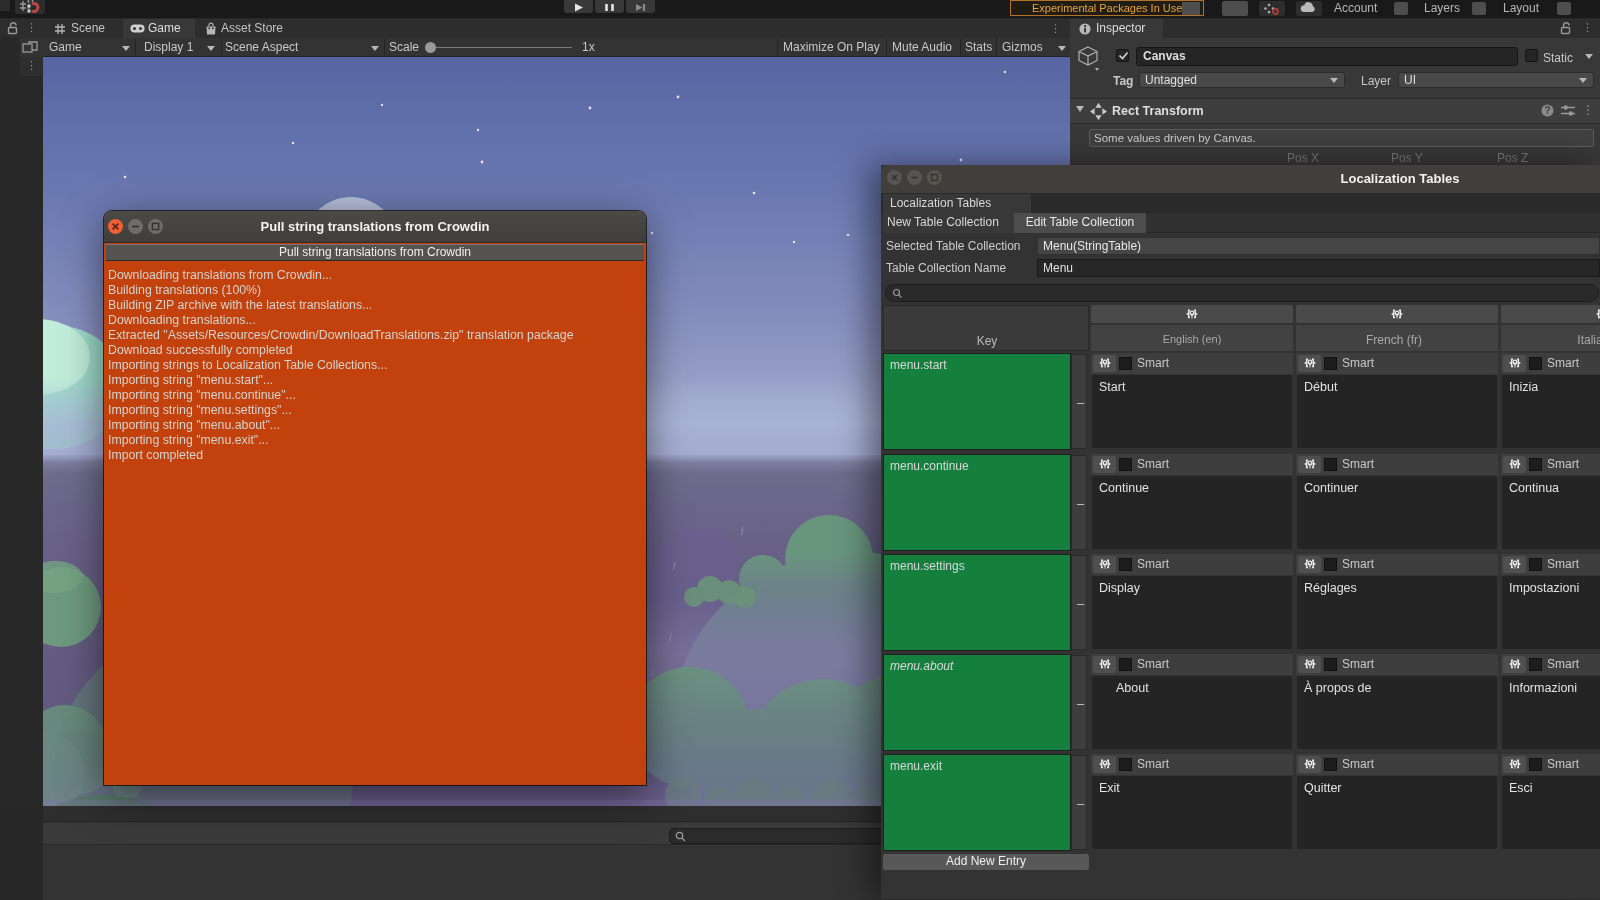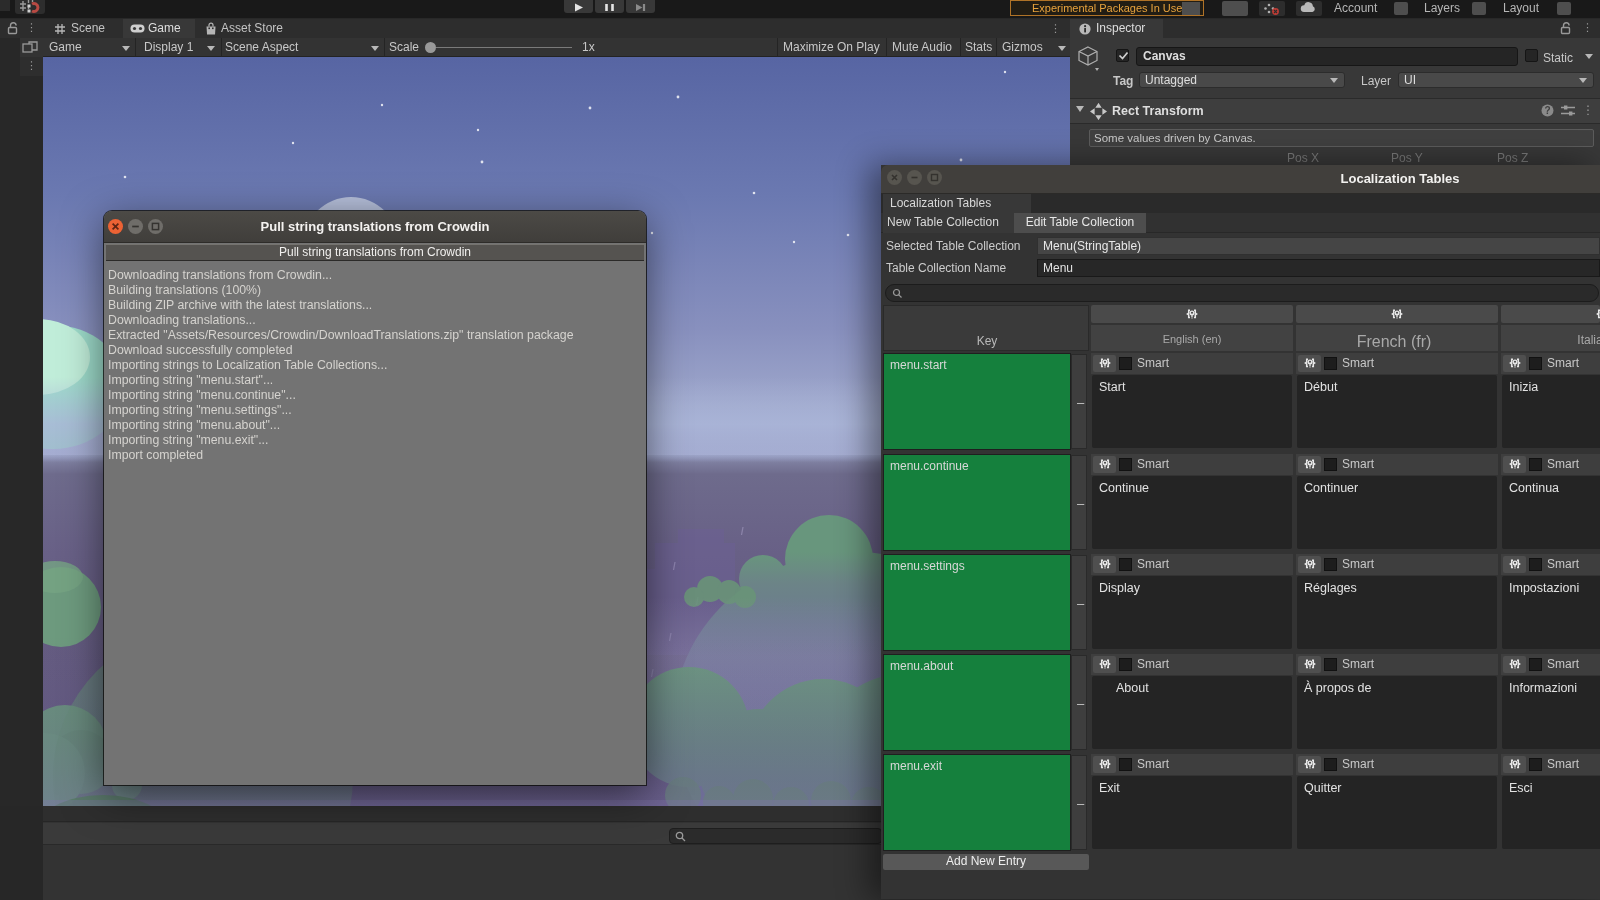--- a/index.html
+++ b/index.html
@@ -46,21 +46,21 @@
 .cell-key { position:absolute; background:#15803d; border:1px solid #1f1f1f; color:#d8d8d8; font-size:12px; padding:4px 0 0 6px; }
 .minusstrip { position:absolute; background:#3e3e3e; border:1px solid #2a2a2a; color:#c8c8c8; font-size:13px; text-align:center; }
 .cellhdr { position:absolute; height:21px; background:#3e3e3e; }
 .iconbtn { position:absolute; left:2px; top:2px; width:23px; height:17px; background:#4f4f4f; border-radius:2px; text-align:center; }
 .smartbox { position:absolute; left:28px; top:4px; width:13px; height:13px; background:#1d1d1d; border:1px solid #111; }
 .smartlbl { position:absolute; left:46px; top:3px; color:#c8c8c8; font-size:12px; }
 .cellarea { position:absolute; background:#242424; border-radius:2px; color:#e2e2e2; font-size:12.5px; padding:5px 0 0 7px; }
 
 
 #dlg { position:absolute; left:104px; top:211px; width:542px; height:574px; border-radius:8px 8px 0 0;
-  background:#737373; box-shadow:0 10px 40px rgba(0,0,0,0.55), 0 0 0 1px rgba(20,20,18,0.8); }
+  background:#c2410c; box-shadow:0 10px 40px rgba(0,0,0,0.55), 0 0 0 1px rgba(20,20,18,0.8); }
 #dlgtitle { position:absolute; left:0; top:0; width:542px; height:32px; border-radius:8px 8px 0 0;
   background:linear-gradient(#4c4a46,#403e3b); border-bottom:1px solid #2e2c29; }
 #dlgbtnbar { position:absolute; left:2px; top:33px; width:538px; height:17px; background:#555350;
   border-top:1px solid #75736f; border-bottom:1px solid #2b2a28;
   color:#f0efed; font-size:12px; line-height:15px; text-align:center; }
 #dlglog { position:absolute; left:4px; top:57px; color:#d5d3cf; font-size:12.3px; line-height:15px; white-space:pre; }
 </style>
 </head>
 <body>
 <div id="stage">
@@ -477,21 +477,21 @@
     </div>
     <div class="abs" style="left:210px; top:160px; width:202px; height:26px; background:#424242;">
       <div class="abs" style="left:0; top:8px; width:202px; text-align:center; color:#a9a9a9; font-size:11px;">English (en)</div>
     </div>
     <div class="abs" style="left:415px; top:140px; width:202px; height:18px; background:#4a4a4a; border-radius:2px;">
       <svg class="abs" style="left:95px; top:3px;" width="12" height="12">
           <use href="#picon"></use>
         </svg>
     </div>
     <div class="abs" style="left:415px; top:160px; width:202px; height:26px; background:#424242;">
-      <div class="abs" style="left:0; top:8px; width:196px; text-align:center; color:#a9a9a9; font-size:16px;">French (fr)</div>
+      <div class="abs" style="left:0; top:8px; width:196px; text-align:center; color:#a9a9a9; font-size:12px;">French (fr)</div>
     </div>
     <div class="abs" style="left:620px; top:140px; width:99px; height:18px; background:#4a4a4a; border-radius:2px;">
       <svg class="abs" style="left:95px; top:3px;" width="12" height="12">
           <use href="#picon"></use>
         </svg>
     </div>
     <div class="abs" style="left:620px; top:160px; width:99px; height:26px; background:#424242;">
       <div class="abs" style="left:0; top:8px; width:202px; text-align:center; color:#a9a9a9; font-size:12px;">Italian (it)</div>
     </div>
 
@@ -500,21 +500,21 @@
         <span style="position:absolute; left:5px; top:40px;">–</span>
       </div>
     <div class="cell-key" style="left:2px; top:289px; width:188px; height:97px;">menu.continue</div>
     <div class="minusstrip" style="left:190px; top:290px; width:16px; height:95px;">
         <span style="position:absolute; left:5px; top:40px;">–</span>
       </div>
     <div class="cell-key" style="left:2px; top:389px; width:188px; height:97px;">menu.settings</div>
     <div class="minusstrip" style="left:190px; top:390px; width:16px; height:95px;">
         <span style="position:absolute; left:5px; top:40px;">–</span>
       </div>
-    <div class="cell-key" style="left:2px; top:489px; width:188px; height:97px;">menu.about</div>
+    <div class="cell-key" style="left:2px; top:489px; width:188px; height:97px;font-style:italic;">menu.about</div>
     <div class="minusstrip" style="left:190px; top:490px; width:16px; height:95px;">
         <span style="position:absolute; left:5px; top:40px;">–</span>
       </div>
     <div class="cell-key" style="left:2px; top:589px; width:188px; height:97px;">menu.exit</div>
     <div class="minusstrip" style="left:190px; top:590px; width:16px; height:95px;">
         <span style="position:absolute; left:5px; top:40px;">–</span>
       </div>
     <div class="cellhdr" style="left:210px; top:188px; width:202px;">
       <div class="iconbtn"><svg width="12" height="12" style="margin-top:2px;">
             <use href="#picon"></use>

